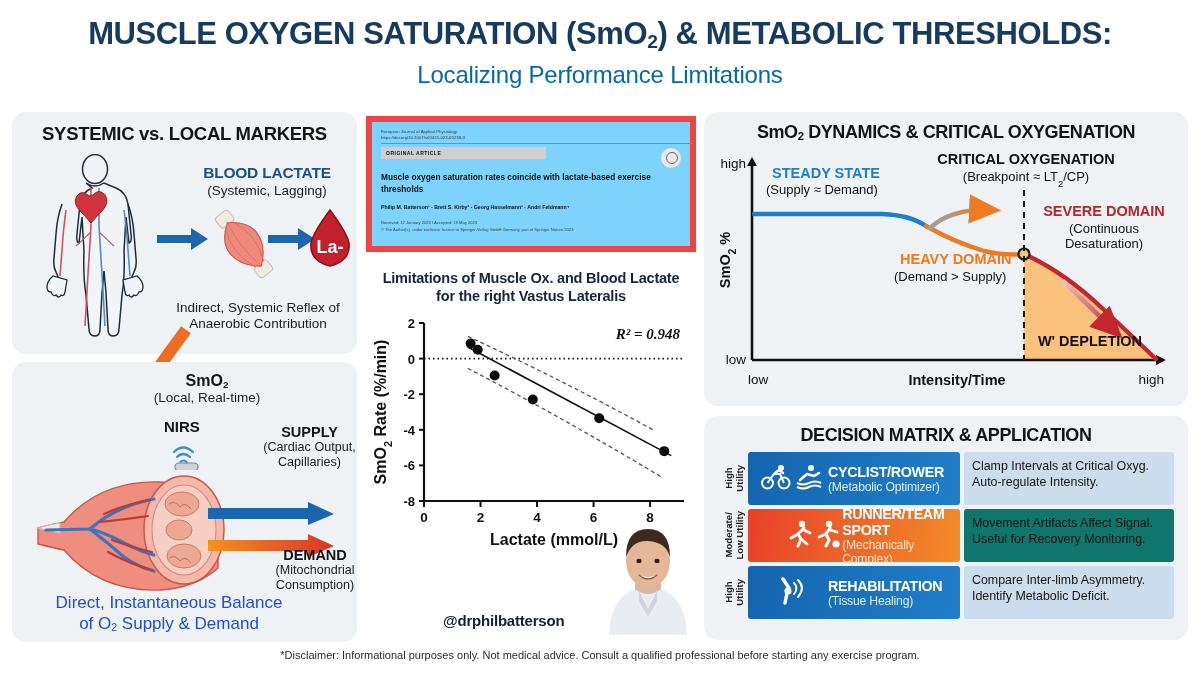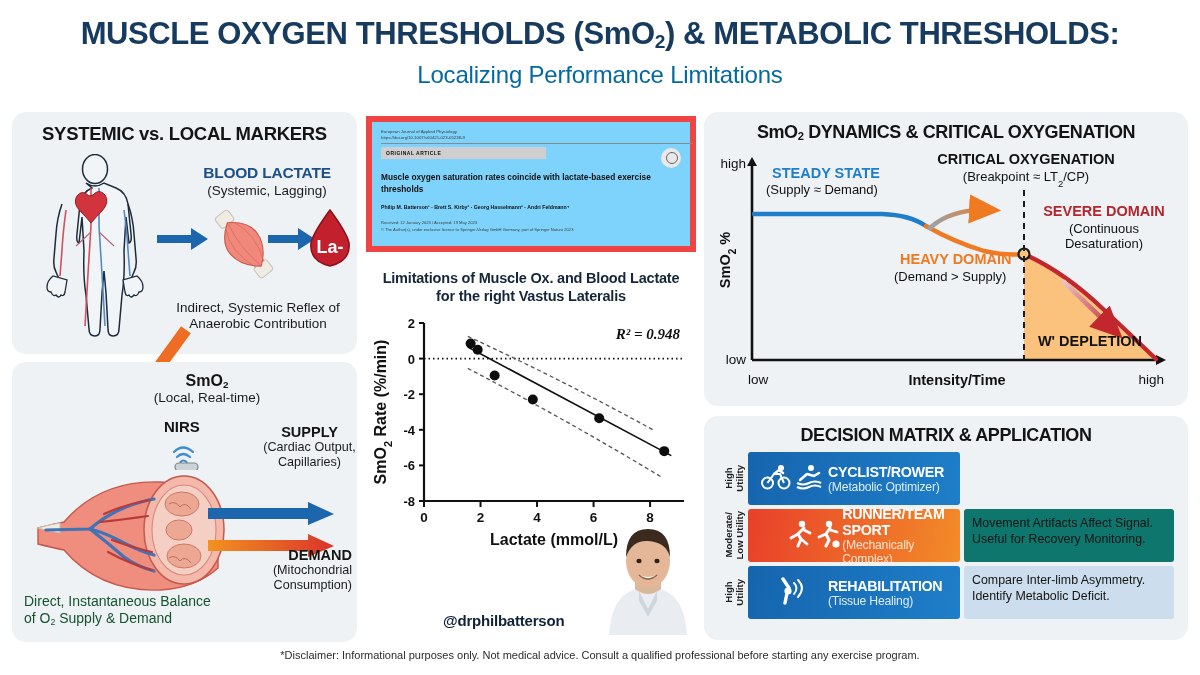--- a/index.html
+++ b/index.html
@@ -45,25 +45,25 @@
 
   
   #panelB { left:12px; top:362px; width:345px; height:280px; }
   .pB-smo2 { position:absolute; left:95px; top:10px; width:200px; text-align:center; }
   .pB-smo2 .t1 { font-size:16px; font-weight:800; color:#141414; }
   .pB-smo2 .t2 { font-size:13.5px; color:#1b1b1b; }
   .pB-nirs { position:absolute; left:152px; top:56px; font-size:15px; font-weight:800; color:#141414; }
   .pB-supply { position:absolute; left:250px; top:62px; width:95px; text-align:center; }
   .pB-supply .t1 { font-size:14.5px; font-weight:800; color:#141414; }
   .pB-supply .t2 { font-size:12.6px; color:#1b1b1b; line-height:1.18; }
-  .pB-demand { position:absolute; left:242px; top:185px; width:98px; text-align:right; }
+  .pB-demand { position:absolute; left:254px; top:185px; width:98px; text-align:center; }
   .pB-demand .t1 { font-size:14.5px; font-weight:800; color:#141414; }
   .pB-demand .t2 { font-size:12.6px; color:#1b1b1b; line-height:1.18; }
-  .pB-foot { position:absolute; left:12px; top:231px; width:290px; 
-             font-size:14px; color:#14532d; line-height:1.22; }
+  .pB-foot { position:absolute; left:12px; top:231px; width:290px; text-align:center;
+             font-size:17px; color:#1d4ed8; line-height:1.22; }
 
   
   #paperCard {
     position:absolute; left:366px; top:116px; width:330px; height:136px;
     background:#7dd3fc; border:6px solid #ef4444;
   }
   .pap-journal { position:absolute; left:9px; top:7px; font-size:4.3px; color:#3b3b3b; line-height:1.5; }
   .pap-rule { position:absolute; left:9px; top:21px; width:312px; height:1px; background:#8a8a8a; }
   .pap-badge { position:absolute; left:9px; top:25px; width:165px; height:12px; background:#cfcfcf; }
   .pap-badge span { font-size:5px; font-weight:800; color:#111; letter-spacing:0.5px;
@@ -117,21 +117,21 @@
   
   .disclaimer { position:absolute; left:0; top:649px; width:1200px;
                 text-align:center; font-size:11px; color:#2b2b2b; }
 </style>
 </head>
 <body>
 
 <div class="stage">
 
   <div class="hdr">
-    <h1><span>MUSCLE OXYGEN THRESHOLDS (SmO</span><sub>2</sub><span>) &amp; METABOLIC THRESHOLDS:</span></h1>
+    <h1><span>MUSCLE OXYGEN SATURATION (SmO</span><sub>2</sub><span>) &amp; METABOLIC THRESHOLDS:</span></h1>
     <h2>Localizing Performance Limitations</h2>
   </div>
 
   <div class="panel" id="panelA">
     <div class="panel-title">SYSTEMIC vs. LOCAL MARKERS</div>
 
     <svg class="body-fig" viewBox="0 0 118 190">
       <g fill="#f2f5f7" stroke="#1d2b3a" stroke-width="1.5">
         <ellipse cx="59" cy="15" rx="12.5" ry="14.5"></ellipse>
         <path d="M50 29 q9 6 18 0 l12 5 q10 4 12 16 l3 30 q1 8 -2 9 l-3 -26 -2 34 q1 26 -2 44 l-3 34 q0 7 -6 7 q-5 0 -5 -7 l-2 -36 -2 -22 -2 22 -2 36 q0 7 -5 7 q-6 0 -6 -7 l-3 -34 q-3 -18 -2 -44 l-2 -34 -3 26 q-3 -1 -2 -9 l3 -30 q2 -12 12 -16 z"></path>
@@ -425,20 +425,24 @@
                   <path d="M6 16 L13 10 L20 12 L25 9" stroke="#fff" stroke-width="2.6" fill="none" stroke-linecap="round" stroke-linejoin="round"></path>
                   <path d="M3 19 q6 3 12 0 q6 -3 12 0" stroke="#fff" stroke-width="2" fill="none"></path>
                   <path d="M3 23 q6 3 12 0 q6 -3 12 0" stroke="#fff" stroke-width="2" fill="none"></path>
                 </svg></span>
             </div>
             <div class="dm-txt">
               <div class="t1">CYCLIST/ROWER</div>
                   <div class="t2">(Metabolic Optimizer)</div>
             </div>
           </div>
+          <div class="dm-note dm-n-blue">
+            <div>Clamp Intervals at Critical Oxyg.</div>
+                 <div>Auto-regulate Intensity.</div>
+          </div>
         </div>
         <div class="dm-row">
           <div class="dm-util">
             <span>Moderate/<br>Low Utility</span>
           </div>
           <div class="dm-card dm-c-orange">
             <div class="dm-ico">
               <span><svg width="26" height="28" viewBox="0 0 26 28">
                   <circle cx="15" cy="4" r="3.2" fill="#fff"></circle>
                   <path d="M17 8 L11 14 L14 19 L11 26" stroke="#fff" stroke-width="3" fill="none" stroke-linecap="round" stroke-linejoin="round"></path>

